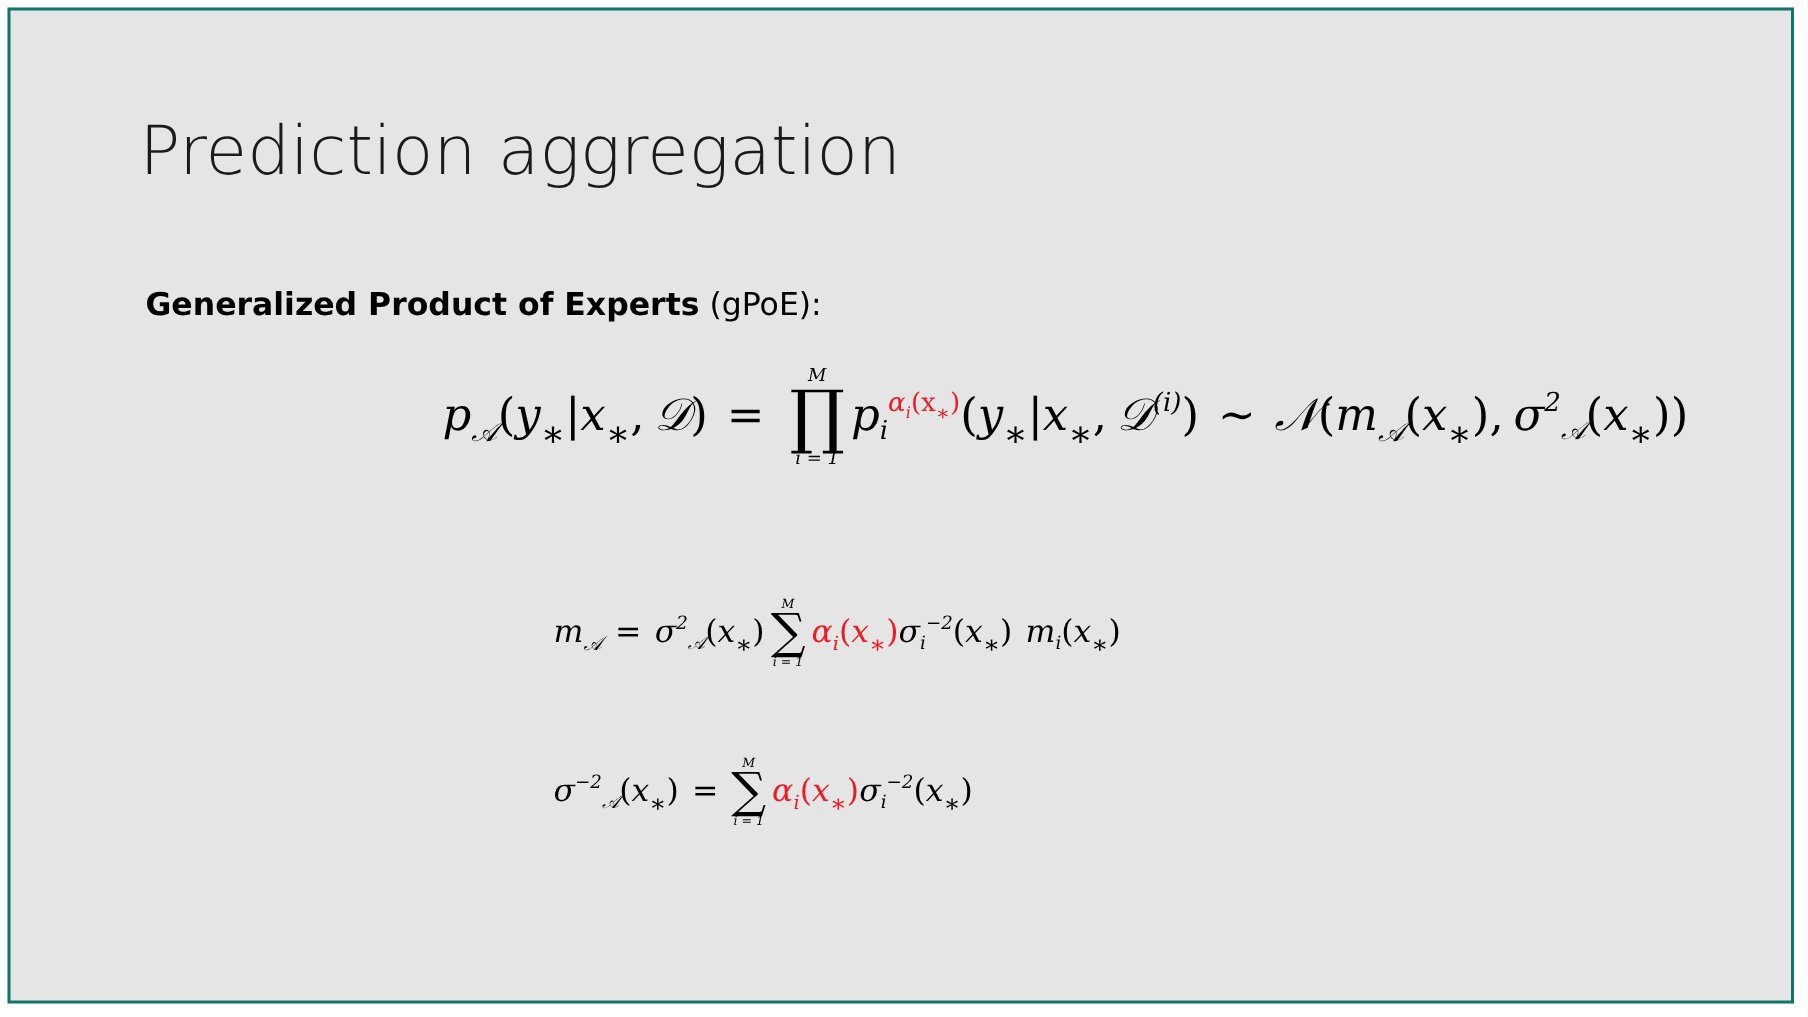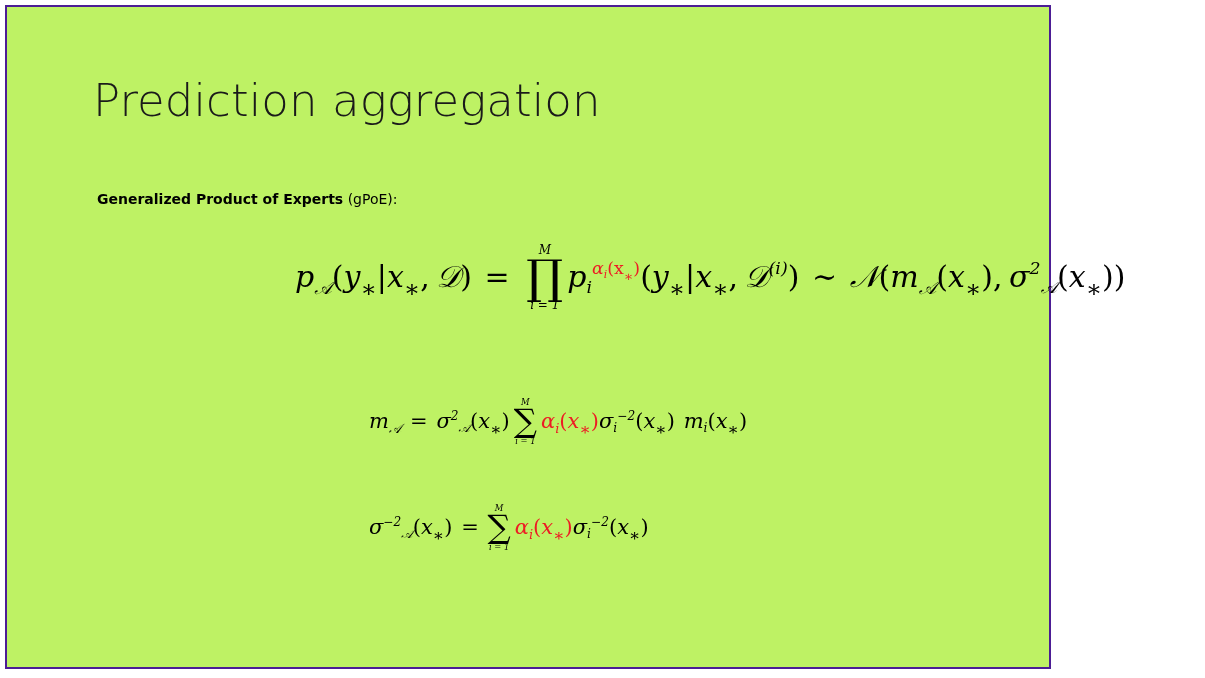--- a/index.html
+++ b/index.html
@@ -11,24 +11,24 @@
     width: 1205px;
     height: 678px;
     overflow: hidden;
     font-family: "DejaVu Sans", sans-serif;
   }
 
   #slide-frame {
     position: absolute;
     left: 5px;
     top: 5px;
-    width: 1046px;
+    width: 1191px;
     height: 664px;
-    border: 2px solid #4c1d95;
-    background: #bef264;
+    border: 2px solid #0f766e;
+    background: #e5e5e5;
     box-sizing: border-box;
   }
 
   #slide-title {
     position: absolute;
     left: 86px;
     top: 68px;
     font-family: "DejaVu Sans", sans-serif;
     font-weight: 300;
     font-size: 45px;
@@ -36,21 +36,21 @@
     color: #1a1a1a;
     letter-spacing: 0.1px;
     white-space: nowrap;
   }
 
   #subtitle-line {
     position: absolute;
     left: 90px;
     top: 184px;
     font-family: "DejaVu Sans", sans-serif;
-    font-size: 14px;
+    font-size: 21px;
     color: #000000;
     white-space: nowrap;
   }
   #subtitle-line .bold {
     font-weight: 700;
   }
   #subtitle-line .regular {
     font-weight: 400;
   }
 

